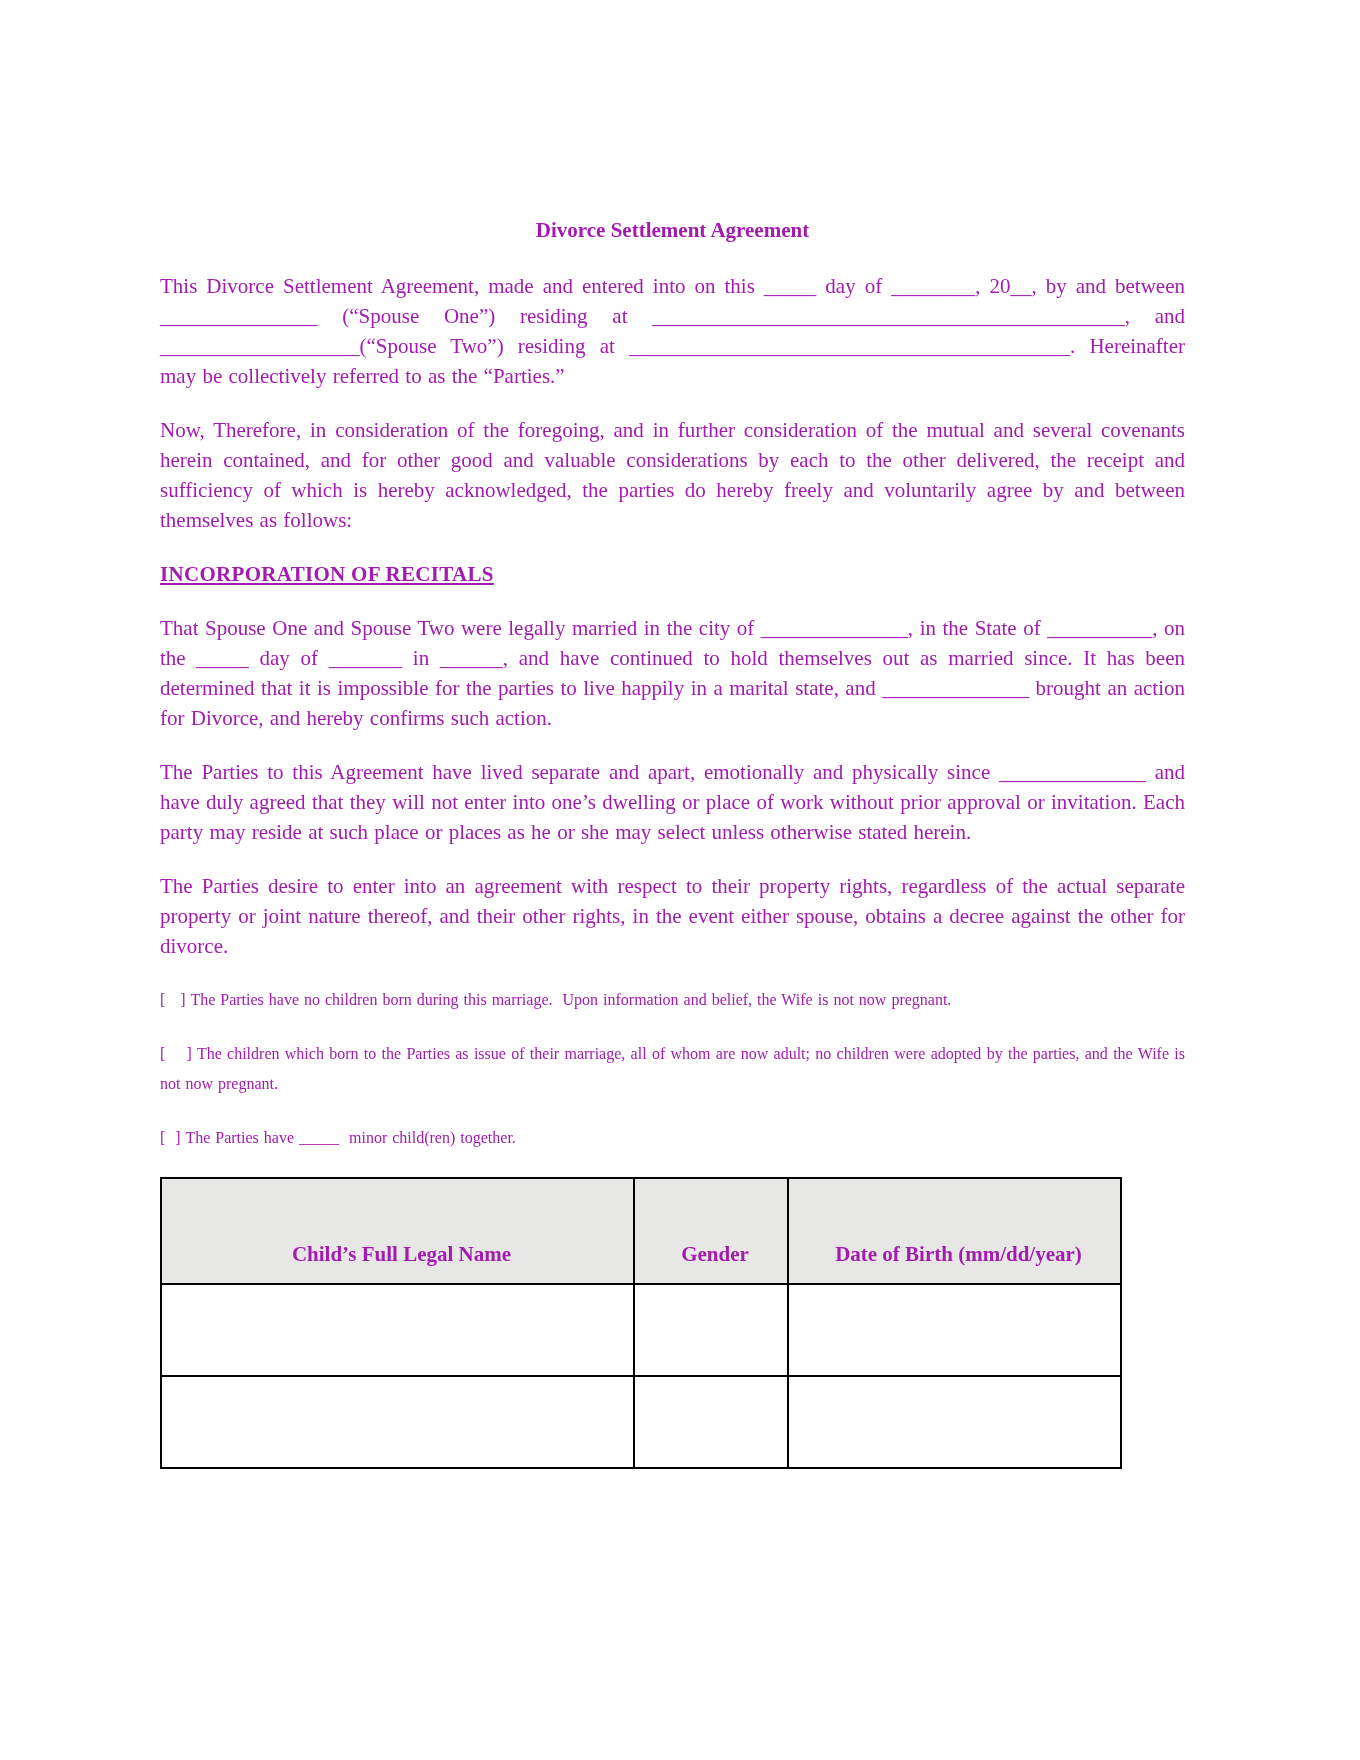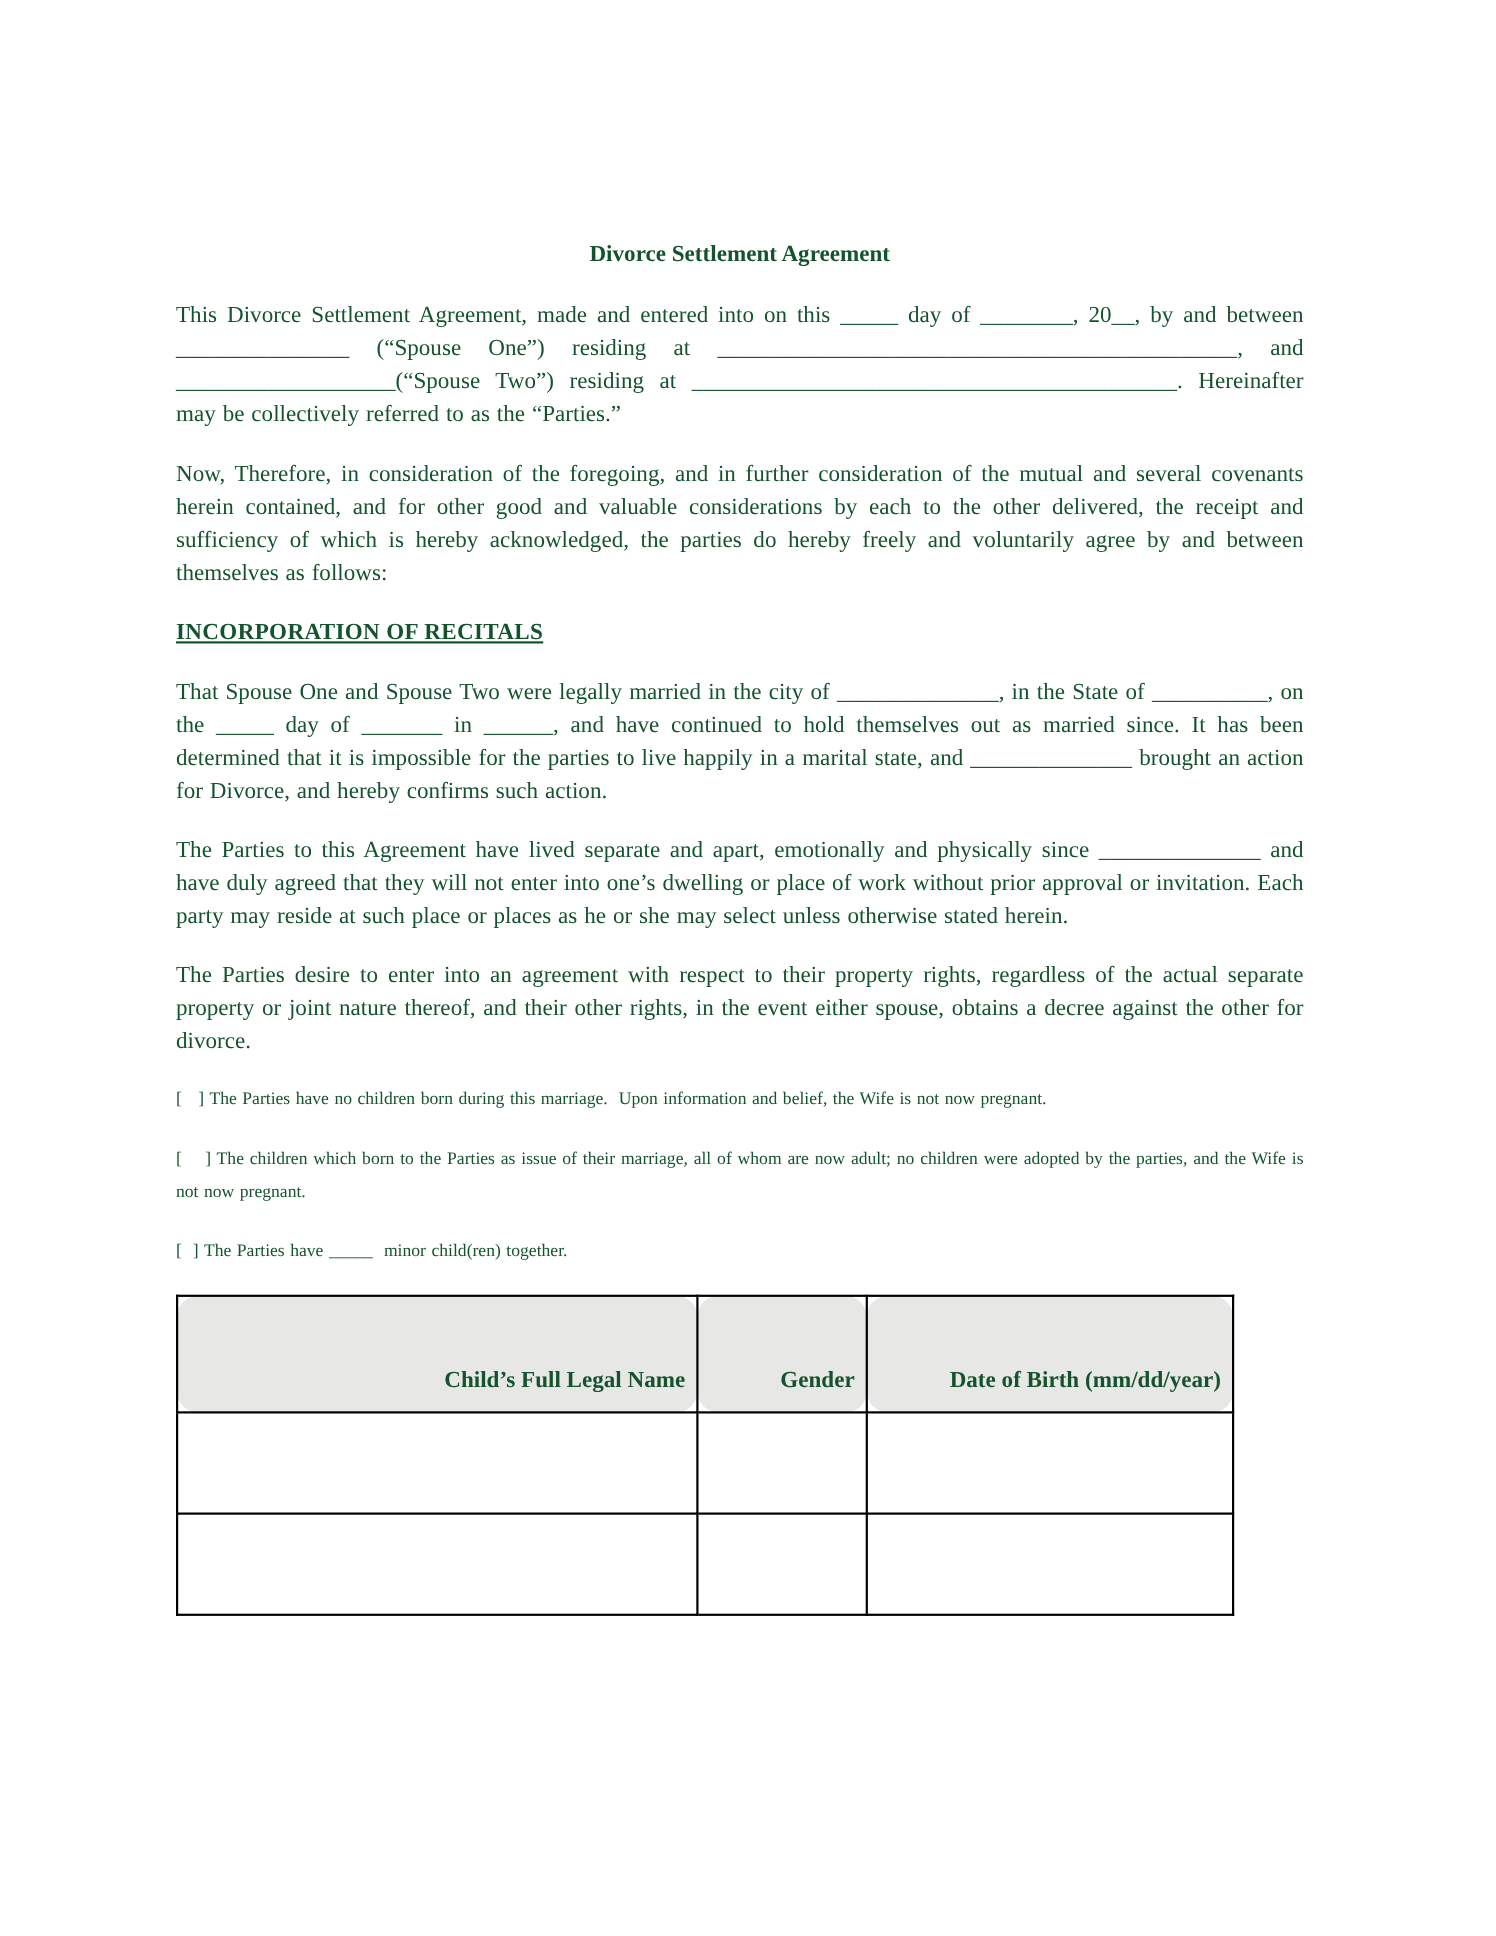--- a/index.html
+++ b/index.html
@@ -6,21 +6,21 @@
     margin: 0;
     padding: 0;
     background: #ffffff;
   }
   .page {
     position: relative;
     width: 1332px;
     height: 1760px;
     background: #ffffff;
     font-family: "Liberation Serif", "DejaVu Serif", serif;
-    color: #14532d;
+    color: #a21caf;
     overflow: hidden;
   }
   .content {
     position: absolute;
     left: 160px;
     top: 215px;
     width: 1025px;
   }
   .doc-title {
     font-size: 21px;
@@ -64,25 +64,24 @@
     width: 960px;
   }
   table.children-table th,
   table.children-table td {
     border: 2px solid #000000;
     font-size: 21px;
   }
   table.children-table th {
     background: #e7e7e5;
     font-weight: bold;
-    text-align: right;
+    text-align: center;
     vertical-align: bottom;
     height: 80px;
     padding: 8px 10px 16px 18px;
-    border-radius: 19px;
   }
   table.children-table td {
     height: 82px;
     background: #ffffff;
     padding: 4px 10px;
   }
   .col-name { width: 473px; }
   .col-gender { width: 154px; }
   .col-dob { width: 333px; }
 </style>

